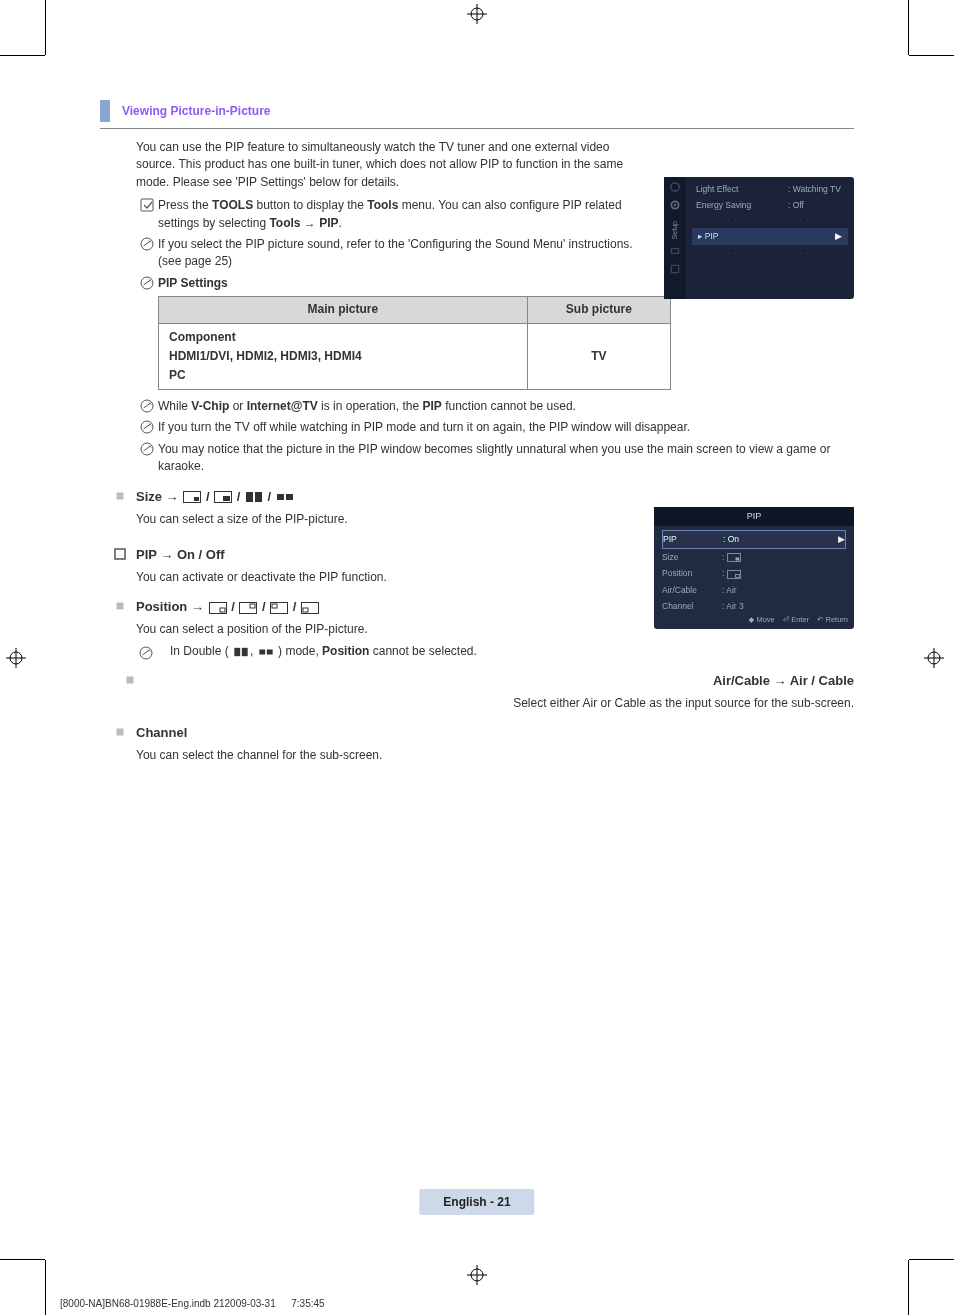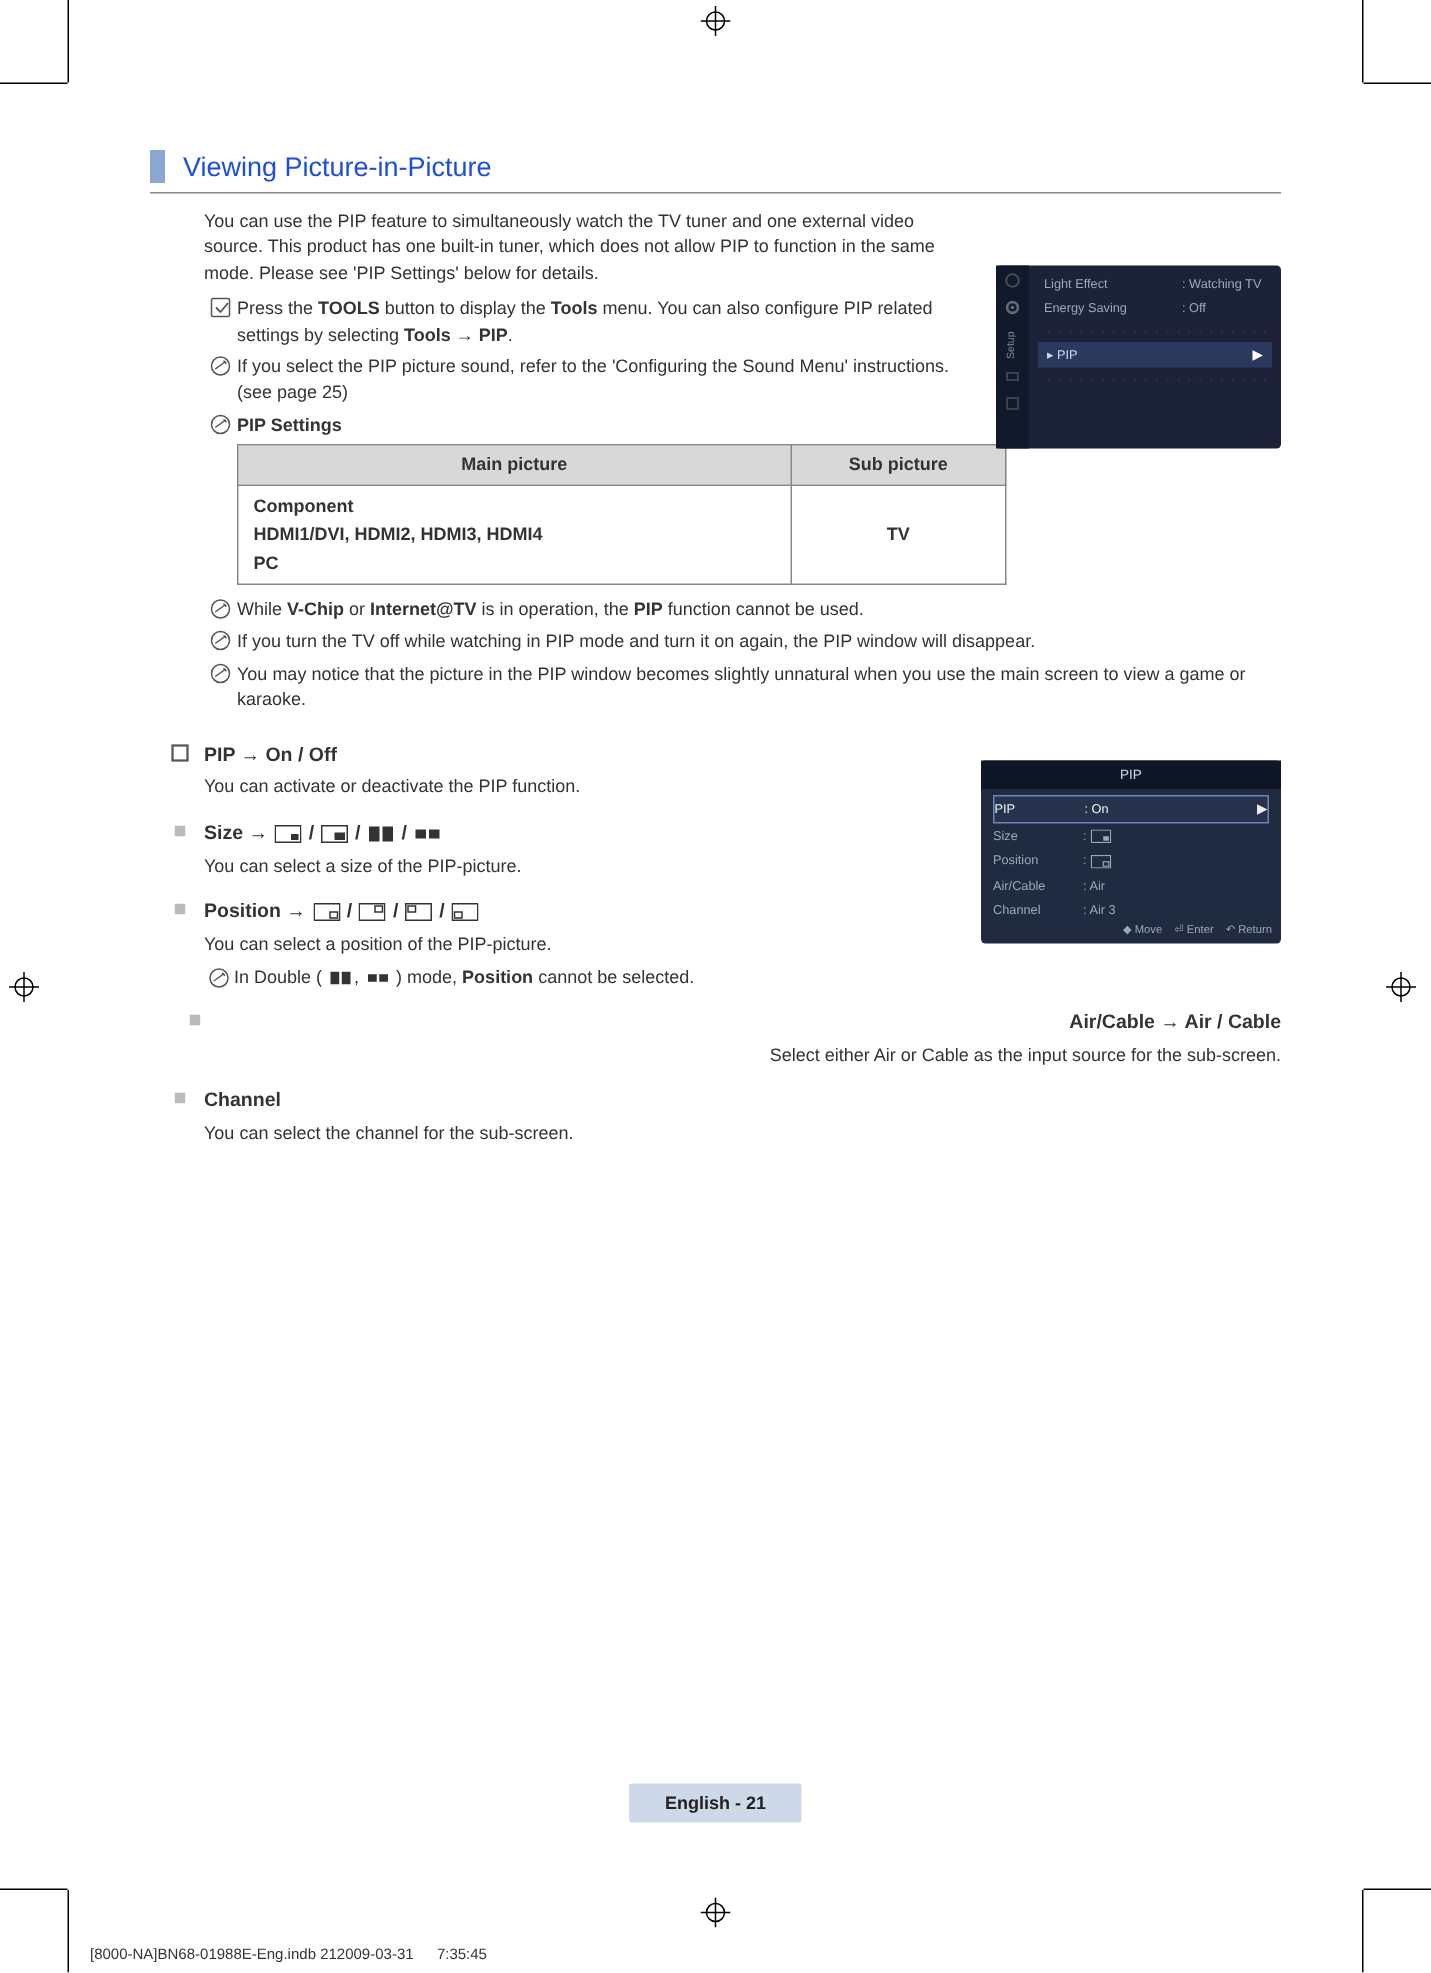--- a/index.html
+++ b/index.html
@@ -27,21 +27,21 @@
   .reg-top { left: 50%; top: 4px; transform: translateX(-50%); }
   .reg-left { left: 6px; top: 50%; transform: translateY(-50%); }
   .reg-right { right: 10px; top: 50%; transform: translateY(-50%); }
   .reg-bottom { left: 50%; bottom: 30px; transform: translateX(-50%); }
   .page {
     position: absolute;
     left: 100px; right: 100px; top: 100px; bottom: 70px;
   }
   .section-title-row { display: flex; align-items: center; margin-bottom: 6px; }
   .title-bar { width: 10px; height: 22px; background: #8aa7d1; margin-right: 12px; }
-  .section-title { font-size: 18px; font-weight: normal; color: #1d4ed8; }
+  .section-title { font-size: 12px; font-weight: bold; color: #8b5cf6; }
   .hr-under { border: none; border-top: 1px solid #888; margin-bottom: 10px; }
   .body-block { margin-left: 36px; font-size: 12px; line-height: 1.45; color: #333; }
   .intro { max-width: 500px; margin-bottom: 6px; }
   .note-row { display: flex; align-items: flex-start; margin: 4px 0 4px 0; }
   .note-icon { flex: 0 0 22px; display: flex; justify-content: center; padding-top: 1px; }
   .note-text { flex: 1; max-width: 690px; }
   .tools-icon svg, .note-icon svg { width: 14px; height: 14px; }
   .inline-icon { display: inline-block; vertical-align: middle; }
   .inline-icon svg { vertical-align: middle; }
 
@@ -50,21 +50,21 @@
   .pip-table td { border: 1px solid #888; padding: 4px 10px; vertical-align: middle; }
   .pip-table td.center { text-align: center; font-weight: bold; }
   .pip-main { font-weight: bold; line-height: 1.6; }
 
   .bullet-row { display: flex; align-items: flex-start; margin-top: 12px; }
   .bullet-icon { flex: 0 0 22px; padding-top: 2px; }
   .bullet-icon svg { width: 12px; height: 12px; }
   .bullet-label { font-weight: bold; font-size: 13px; }
   .bullet-body { flex: 1; }
   .sub-desc { margin-top: 4px; font-size: 12px; font-weight: normal; }
-  .sub-note { display: flex; align-items: center; margin-top: 4px; font-weight: normal; }
+  .sub-note { display: flex; align-items: flex-end; margin-top: 4px; font-weight: normal; gap: 14px; }
   .sub-note .note-icon { flex: 0 0 20px; }
 
   .size-box { display: inline-block; vertical-align: middle; margin: 0 1px; }
   .size-box svg { vertical-align: middle; }
 
   
   .osd { background: #1c2338; color: #aab; border-radius: 3px; font-size: 8.5px; position: absolute; }
   .osd1 { right: 0px; top: 38px; width: 190px; height: 122px; }
   .osd1 .sidebar { position: absolute; left: 0; top: 0; bottom: 0; width: 22px; background: #111a2b; display:flex; flex-direction:column; align-items:center; padding-top:4px; gap:6px;}
   .osd1 .sidebar .vtxt { writing-mode: vertical-rl; transform: rotate(180deg); font-size:7px; color:#889; margin-top:4px;}
@@ -297,62 +297,62 @@
       <div class="note-icon">
         <svg viewBox="0 0 14 14">
             <circle cx="7" cy="7" r="6" fill="none" stroke="#555"></circle>
             <path d="M3.5 9 L10.5 4" stroke="#555"></path>
             <path d="M9 3.5 L11 5.5" stroke="#555"></path>
           </svg>
       </div>
       <div class="note-text">You may notice that the picture in the PIP window becomes slightly unnatural when you use the main screen to view a game or karaoke.</div>
     </div>
 
+    <div class="bullet-row" style="margin-left:-22px;">
+      <div class="bullet-icon">
+        <svg viewBox="0 0 12 12">
+            <rect x="2.5" y="2.5" width="7" height="7" fill="#bbb"></rect>
+          </svg>
+      </div>
+      <div class="bullet-body">
+        <div class="bullet-label">
+          <span>Size → </span>
+          <span class="size-box inline-icon"><svg width="18" height="12" viewBox="0 0 18 12">
+                <rect x="0.5" y="0.5" width="17" height="11" fill="none" stroke="#333"></rect>
+                <rect x="11" y="6" width="5" height="4" fill="#333"></rect>
+              </svg></span>
+          <b> / </b>
+          <span class="size-box inline-icon"><svg width="18" height="12" viewBox="0 0 18 12">
+                <rect x="0.5" y="0.5" width="17" height="11" fill="none" stroke="#333"></rect>
+                <rect x="9" y="5" width="7" height="5" fill="#333"></rect>
+              </svg></span>
+          <b> / </b>
+          <span class="size-box inline-icon"><svg width="18" height="12" viewBox="0 0 18 12">
+                <rect x="1" y="1" width="7" height="10" fill="#333"></rect>
+                <rect x="10" y="1" width="7" height="10" fill="#333"></rect>
+              </svg></span>
+          <b> / </b>
+          <span class="size-box inline-icon"><svg width="18" height="12" viewBox="0 0 18 12">
+                <rect x="1" y="3" width="7" height="6" fill="#333"></rect>
+                <rect x="10" y="3" width="7" height="6" fill="#333"></rect>
+              </svg></span>
+        </div>
+        <div class="sub-desc">You can select a size of the PIP-picture.</div>
+      </div>
+    </div>
+
     <div class="bullet-row" style="margin-left:-22px; margin-top:18px;">
       <div class="bullet-icon">
         <svg viewBox="0 0 12 12">
             <rect x="1" y="1" width="10" height="10" fill="none" stroke="#555" stroke-width="1.5"></rect>
           </svg>
       </div>
       <div class="bullet-body">
         <div class="bullet-label">PIP → On / Off</div>
         <div class="sub-desc">You can activate or deactivate the PIP function.</div>
-      </div>
-    </div>
-
-    <div class="bullet-row" style="margin-left:-22px;">
-      <div class="bullet-icon">
-        <svg viewBox="0 0 12 12">
-            <rect x="2.5" y="2.5" width="7" height="7" fill="#bbb"></rect>
-          </svg>
-      </div>
-      <div class="bullet-body">
-        <div class="bullet-label">
-          <span>Size → </span>
-          <span class="size-box inline-icon"><svg width="18" height="12" viewBox="0 0 18 12">
-                <rect x="0.5" y="0.5" width="17" height="11" fill="none" stroke="#333"></rect>
-                <rect x="11" y="6" width="5" height="4" fill="#333"></rect>
-              </svg></span>
-          <b> / </b>
-          <span class="size-box inline-icon"><svg width="18" height="12" viewBox="0 0 18 12">
-                <rect x="0.5" y="0.5" width="17" height="11" fill="none" stroke="#333"></rect>
-                <rect x="9" y="5" width="7" height="5" fill="#333"></rect>
-              </svg></span>
-          <b> / </b>
-          <span class="size-box inline-icon"><svg width="18" height="12" viewBox="0 0 18 12">
-                <rect x="1" y="1" width="7" height="10" fill="#333"></rect>
-                <rect x="10" y="1" width="7" height="10" fill="#333"></rect>
-              </svg></span>
-          <b> / </b>
-          <span class="size-box inline-icon"><svg width="18" height="12" viewBox="0 0 18 12">
-                <rect x="1" y="3" width="7" height="6" fill="#333"></rect>
-                <rect x="10" y="3" width="7" height="6" fill="#333"></rect>
-              </svg></span>
-        </div>
-        <div class="sub-desc">You can select a size of the PIP-picture.</div>
       </div>
     </div>
 
     <div class="bullet-row" style="margin-left:-22px;">
       <div class="bullet-icon">
         <svg viewBox="0 0 12 12">
             <rect x="2.5" y="2.5" width="7" height="7" fill="#bbb"></rect>
           </svg>
       </div>
       <div class="bullet-body">

